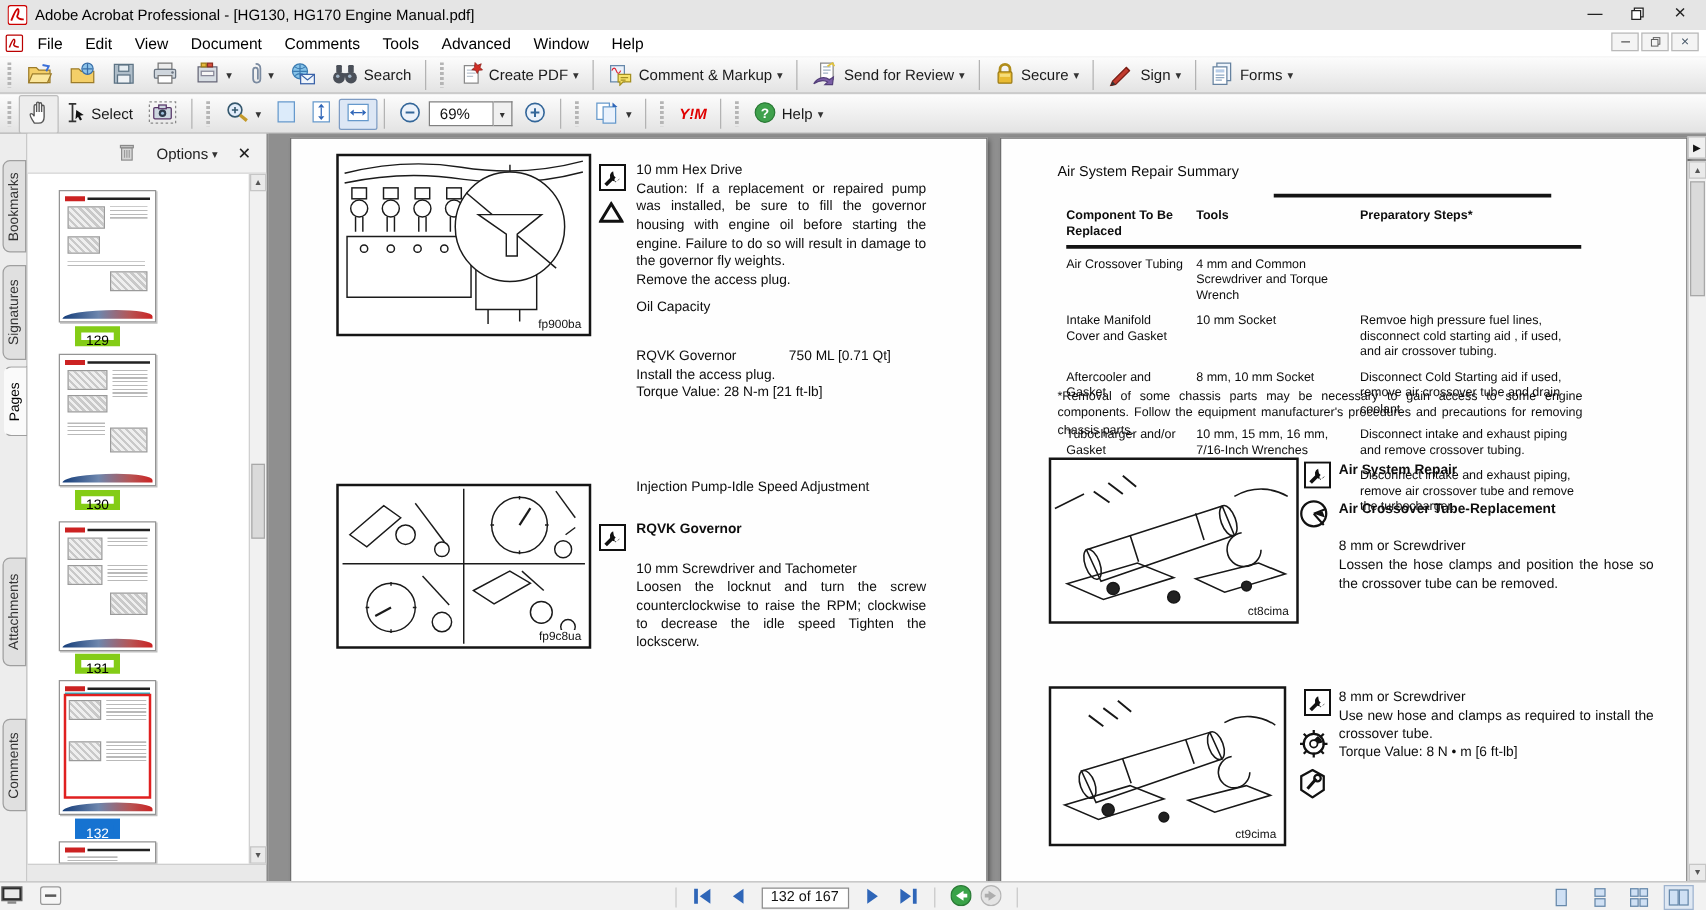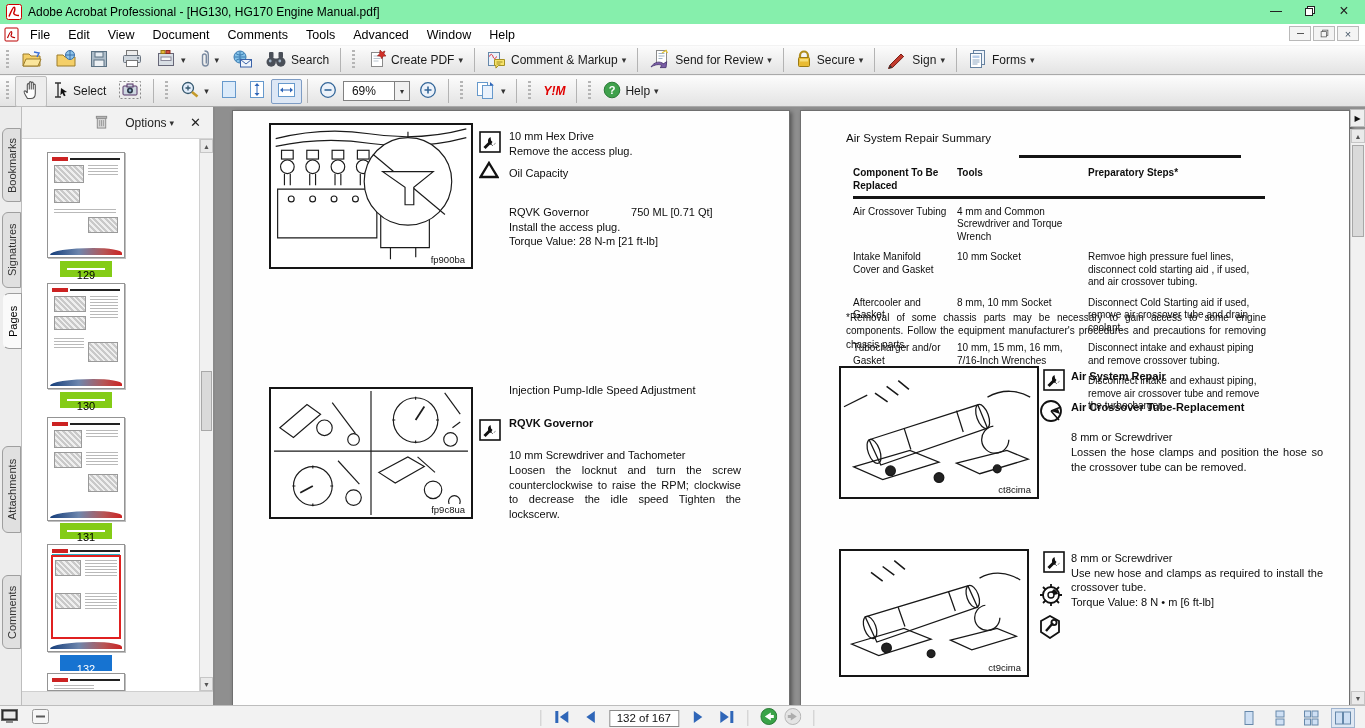--- a/index.html
+++ b/index.html
@@ -1,21 +1,21 @@
 <!DOCTYPE html>
 <html><head>
 <meta charset="utf-8">
 <style>
 *{box-sizing:border-box}
 html,body{margin:0;padding:0}
 body{font-family:"Liberation Sans",sans-serif;background:#666}
 #app{position:relative;width:1365px;height:728px;background:#fff;overflow:hidden;color:#111;font-size:12px}
 
 
-.titlebar{position:absolute;left:0;top:0;right:0;height:24px;background:#86efac;display:flex;align-items:center;padding-left:6px}
+.titlebar{position:absolute;left:0;top:0;right:0;height:24px;background:#e5e5e5;display:flex;align-items:center;padding-left:6px}
 .titlebar .title{font-size:12px;color:#000;margin-left:6px}
 .wbtn{width:34px;height:22px;display:flex;align-items:center;justify-content:center;color:#222;font-size:13px}
 .winctl{position:absolute;right:4px;top:0;display:flex}
 
 
 .menubar{position:absolute;left:0;top:24px;right:0;height:21px;background:#fff;display:flex;align-items:center;padding-left:4px}
 .menuitem{padding:2px 9px;font-size:12.5px;color:#000}
 .mdigrp{position:absolute;right:6px;top:2px;display:flex;gap:2px}
 .mdib{width:22px;height:15px;border:1px solid #b9b9b9;background:#f4f4f4;display:flex;align-items:center;justify-content:center;font-size:9px;color:#555}
 
@@ -50,21 +50,21 @@
 .sbthumb{position:absolute;left:1px;right:1px;background:#dadada;border:1px solid #a8a8a8}
 
 .thumb{position:absolute;left:25px;width:78px;background:#fff;border:1px solid #949494;box-shadow:1px 1px 0 rgba(0,0,0,.25)}
 .t-logo{position:absolute;left:4px;top:3px;right:4px;height:5px;display:flex;gap:2px;align-items:center}
 .t-red{width:16px;height:4px;background:#c22}
 .t-bar{flex:1;height:2px;background:#222}
 .t-img{position:absolute;border:1px solid #9a9a9a;background:repeating-linear-gradient(45deg,#c9c9c9 0 2px,#efefef 2px 4px)}
 .t-txt{position:absolute;background:repeating-linear-gradient(180deg,#b9b9b9 0 1px,rgba(0,0,0,0) 1px 3px)}
 .t-wave{position:absolute;left:2px;right:2px;bottom:2px;height:7px;background:linear-gradient(90deg,#143d7a,#6d86ad 40%,#b65555 75%,#cc2222);border-radius:60% 40% 0 0/100% 70% 0 0}
 .t-cur{position:absolute;left:3px;right:3px;top:10px;bottom:12px;border:2px solid #e02020}
-.tlabel{position:absolute;width:52px;height:16px;border:7px solid #84cc16;background:#fff;font-size:11px;text-align:center;line-height:15px;color:#000}
+.tlabel{position:absolute;width:36px;height:16px;border:5px solid #84cc16;background:#fff;font-size:11px;text-align:center;line-height:15px;color:#000}
 .tlabel.sel{background:#1673d1;border-color:#1673d1;color:#fff}
 
 #docarea{position:absolute;left:215px;top:0;width:1150px;height:598px;background:#8f8f8f;overflow:hidden}
 .pg{position:absolute;top:3px;height:600px;background:#fefefe;border:1px solid #6f6f6f;box-shadow:2px 2px 4px rgba(0,0,0,.4)}
 .fig{position:absolute;border:2px solid #151515;background:#fff}
 .fig svg{display:block;width:100%;height:100%}
 .figlabel{position:absolute;right:5px;bottom:2px;font-size:9.5px;color:#111;background:#fff;padding:0 1px}
 .mic{position:absolute}
 .doctext{position:absolute;font-size:11px;line-height:1.33;color:#0d0d0d}
 .jp{text-align:justify}
@@ -525,20 +525,21 @@
             </svg>
         </div>
         <div class="mic" style="left:246px;top:50px">
           <svg width="20" height="18" viewBox="0 0 20 18">
               <path d="M10 2L18.5 16H1.5z" fill="none" stroke="#111" stroke-width="2.4"></path>
             </svg>
         </div>
 
         <div class="doctext" style="left:276px;top:18px;width:232px">
           <div>10 mm Hex Drive</div>
+          <div class="jp">Caution: If a replacement or repaired pump was installed, be sure to fill the governor housing with engine oil before starting the engine. Failure to do so will result in damage to the governor fly weights.</div>
           <div>Remove the access plug.</div>
           <div style="margin-top:8px">Oil Capacity</div>
           <div style="display:flex;margin-top:24px">
             <span>RQVK Governor</span>
             <span style="margin-left:42px">750 ML [0.71 Qt]</span>
           </div>
           <div>Install the access plug.</div>
           <div>Torque Value: 28 N-m [21 ft-lb]</div>
         </div>
 

